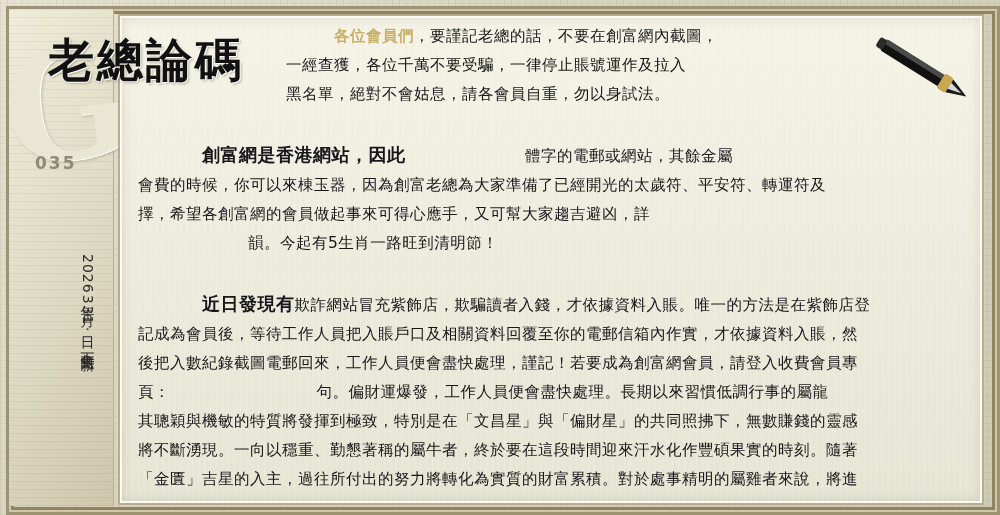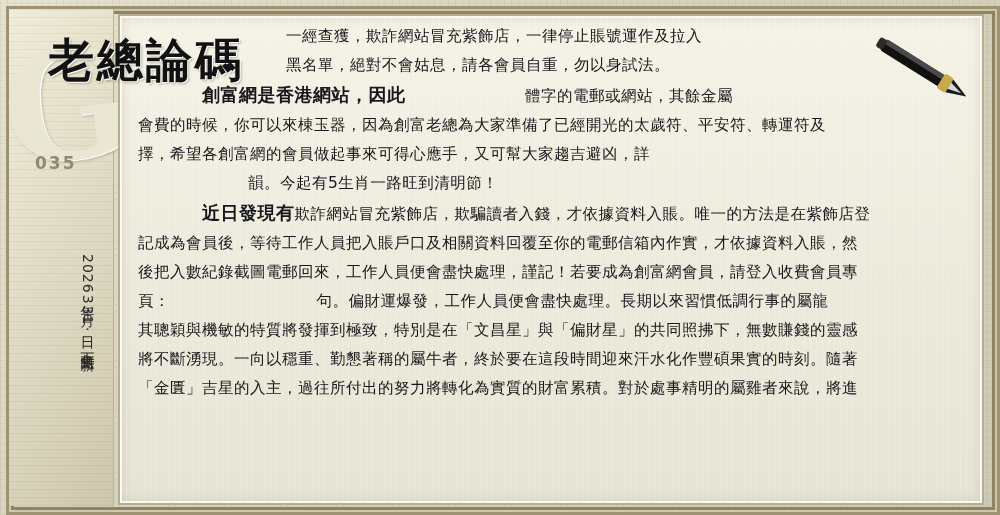--- a/index.html
+++ b/index.html
@@ -79,21 +79,21 @@
   
   .body{
     position:absolute;left:138px;top:22px;width:828px;height:470px;
     font-family:"DejaVu Sans","Liberation Sans",sans-serif;
     color:#17171b;font-size:15.5px;line-height:29px;
     letter-spacing:0.5px;
   }
   .ln{white-space:pre;}
   .ind1{padding-left:196px;}
   .ind2{padding-left:148px;}
-  .ind3{padding-left:64px;}
+  .ind3{padding-left:64px;margin-top:31px;}
   .ind4{padding-left:110px;}
   .hl{color:#c8b06a;font-weight:bold;}
   .big{font-size:18px;font-weight:bold;}
 </style>
 </head>
 <body>
 
 <div id="page">
 
   <div class="frame-outer"></div>
@@ -116,21 +116,22 @@
       <rect x="18" y="38" width="70" height="5" rx="2" fill="#4a4a4a"></rect>
       <rect x="86" y="36" width="10" height="17" rx="2" fill="#c9a84c"></rect>
       <path d="M96 37 L116 44.5 L96 52 Z" fill="#1a1a1a"></path>
       <path d="M96 41 L110 44.5 L96 48 Z" fill="#d8d8d8"></path>
       <rect x="12" y="39" width="8" height="11" rx="3" fill="#2b2b2b"></rect>
     </g>
   </svg>
 
   <div class="body">
 
-      <div class="ln ind2"><span>一經查獲，欺詐網站冒充紫飾店，一律停止賬號運作及拉入</span></div>
+  <div class="ln ind1"><span class="hl">各位會員們</span><span>，要謹記老總的話，不要在創富網內截圖，</span></div>
+      <div class="ln ind2"><span>一經查獲，各位千萬不要受騙，一律停止賬號運作及拉入</span></div>
       <div class="ln ind2"><span>黑名單，絕對不會姑息，請各會員自重，勿以身試法。</span></div>
       <div class="ln ind3"><span class="big">創富網是香港網站，因此</span><span>                      體字的電郵或網站，其餘金屬</span></div>
       <div class="ln "><span>會費的時候，你可以來棟玉器，因為創富老總為大家準備了已經開光的太歲符、平安符、轉運符及</span></div>
       <div class="ln "><span>擇，希望各創富網的會員做起事來可得心應手，又可幫大家趨吉避凶，詳</span></div>
       <div class="ln ind4"><span>韻。今起有5生肖一路旺到清明節！</span></div>
       <div class="ln ind3"><span class="big">近日發現有</span><span>欺詐網站冒充紫飾店，欺騙讀者入錢，才依據資料入賬。唯一的方法是在紫飾店登</span></div>
       <div class="ln "><span>記成為會員後，等待工作人員把入賬戶口及相關資料回覆至你的電郵信箱內作實，才依據資料入賬，然</span></div>
       <div class="ln "><span>後把入數紀錄截圖電郵回來，工作人員便會盡快處理，謹記！若要成為創富網會員，請登入收費會員專</span></div>
       <div class="ln "><span>頁：                           句。偏財運爆發，工作人員便會盡快處理。長期以來習慣低調行事的屬龍</span></div>
       <div class="ln "><span>其聰穎與機敏的特質將發揮到極致，特別是在「文昌星」與「偏財星」的共同照拂下，無數賺錢的靈感</span></div>

